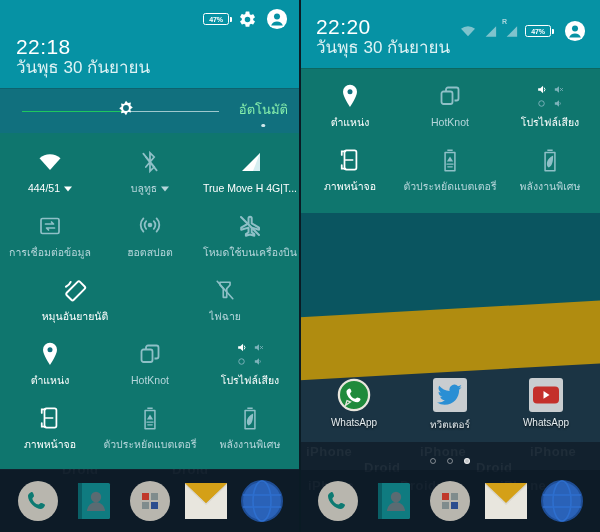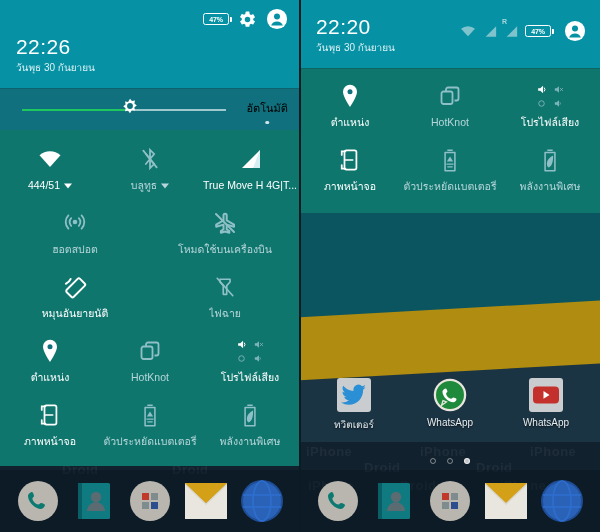--- a/index.html
+++ b/index.html
@@ -28,21 +28,21 @@
     position: absolute; color: rgba(255,255,255,.055);
     font-size: 13px; font-weight: bold; letter-spacing: .5px; white-space: nowrap;
   }
 
   
   .shade { position: absolute; left: 0; right: 0; top: 0; }
   .shade-header { background: #0692a4; padding: 6px 12px 0 12px; }
   .status-row { display: flex; align-items: center; justify-content: flex-end; gap: 9px; height: 26px; }
   .clock-row { padding: 2px 0 12px 4px; }
   .clock { color: #fff; font-size: 21px; line-height: 25px; letter-spacing: .4px; }
-  .datetext { color: #ddf2f5; font-size: 10px; line-height: 16px; margin-top: 1px; }
+  .datetext { color: #ddf2f5; font-size: 17px; line-height: 16px; margin-top: 1px; }
 
   .battery-pill {
     border: 1.4px solid #fff; border-radius: 2.5px; height: 12px; min-width: 26px;
     display: flex; align-items: center; justify-content: center; position: relative;
   }
   .battery-pill::after {
     content: ""; position: absolute; right: -3.5px; top: 3px;
     width: 2px; height: 5px; background: #fff; border-radius: 0 1px 1px 0;
   }
   .battery-txt { color: #fff; font-size: 7px; font-weight: bold; letter-spacing: -.2px; }
@@ -53,21 +53,21 @@
   
   .brightness {
     background: #11707e; display: flex; align-items: center;
     padding: 10px 12px 9px 12px; gap: 10px;
     border-top: 1px solid rgba(0,0,0,.12);
   }
   .slider { position: relative; flex: 1; height: 22px; display: flex; align-items: center; }
   .track { position: absolute; left: 10px; right: 10px; height: 1.6px; background: #9fc8ce; }
   .track-fill { position: absolute; left: 10px; width: 48%; height: 1.6px; background: #1ec85f; }
   .knob { position: absolute; left: calc(48% + 10px); transform: translateX(-50%); }
-  .auto-label { color: #000000; font-size: 11px; position: relative; padding-bottom: 4px; }
+  .auto-label { color: #86efac; font-size: 13px; position: relative; padding-bottom: 4px; }
   .auto-dot {
     position: absolute; left: 50%; bottom: -3px; transform: translateX(-50%);
     width: 3.5px; height: 3.5px; border-radius: 50%; background: #cfe6ea;
   }
 
   
   .tiles { background: #0f766e; padding: 6px 0 10px 0; }
   .tile-row { display: flex; }
   .tile {
     flex: 1; min-width: 0; display: flex; flex-direction: column;
@@ -139,21 +139,21 @@
           </span>
           <span class="ic">
             <svg width="22" height="22" viewBox="0 0 24 24" fill="#ffffff">
               <circle cx="12" cy="12" r="11"></circle>
               <circle cx="12" cy="9.2" r="3.3" fill="#0692a4"></circle>
               <path d="M5.6 19.2a6.8 6.8 0 0112.8 0z" fill="#0692a4"></path>
             </svg>
           </span>
         </div>
         <div class="clock-row">
-          <div class="clock">22:26</div>
+          <div class="clock">22:18</div>
           <div class="datetext">วันพุธ 30 กันยายน</div>
         </div>
       </div>
 
       <div class="brightness">
         <div class="slider">
           <div class="track"></div>
           <div class="track-fill"></div>
           <div class="knob">
             <svg width="22" height="22" viewBox="0 0 24 24" fill="#ffffff">
@@ -203,20 +203,29 @@
               <svg width="24" height="22" viewBox="0 0 24 22">
                   <path d="M22 2v18H4z" fill="#ffffff"></path>
                   <path d="M22 2v18h-7z" fill="#d6eef1"></path>
                 </svg>
             </div>
             <div class="tile-lbl">True Move H 4G|T...</div>
           </div>
         </div>
 
         <div class="tile-row">
+          <div class="tile off">
+            <div class="tile-ico">
+              <svg width="24" height="24" viewBox="0 0 24 24" fill="none" stroke="#8fc0c7" stroke-width="1.7">
+                <rect x="3" y="4.5" width="18" height="15" rx="1.5"></rect>
+                <path d="M7.5 10h8l-2-2M16.5 14h-8l2 2" stroke-linecap="round" stroke-linejoin="round"></path>
+              </svg>
+            </div>
+            <div class="tile-lbl">การเชื่อมต่อข้อมูล</div>
+          </div>
           <div class="tile off">
             <div class="tile-ico">
               <svg width="24" height="24" viewBox="0 0 24 24" fill="none" stroke="#8fc0c7" stroke-width="1.8" stroke-linecap="round">
                 <circle cx="12" cy="11" r="2.3" fill="#8fc0c7" stroke="none"></circle>
                 <path d="M8.2 7.2a5.4 5.4 0 000 7.6M15.8 7.2a5.4 5.4 0 010 7.6"></path>
                 <path d="M5.4 4.4a9.4 9.4 0 000 13.2M18.6 4.4a9.4 9.4 0 010 13.2"></path>
               </svg>
             </div>
             <div class="tile-lbl">ฮอตสปอต</div>
           </div>
@@ -500,36 +509,36 @@
               </svg>
             </div>
             <div class="tile-lbl">พลังงานพิเศษ</div>
           </div>
         </div>
       </div>
     </div>
 
     <div class="appgrid">
       <div class="app">
-        <div class="app-ico" style="background:#c9cdd0;">
-          <svg width="26" height="22" viewBox="0 0 26 22" fill="#2a8fd4">
-              <path d="M25 3.1c-.9.4-1.9.7-2.9.8a5.1 5.1 0 002.2-2.8c-1 .6-2.1 1-3.2 1.2A5 5 0 0012.6 7c-4.2-.2-7.9-2.2-10.4-5.3a5 5 0 001.6 6.7c-.8 0-1.6-.2-2.3-.6a5 5 0 004 4.9c-.7.2-1.5.2-2.3.1a5 5 0 004.7 3.5A10.1 10.1 0 010 18.5a14.2 14.2 0 007.7 2.3c9.3 0 14.4-7.7 14.4-14.4v-.7c1-.7 1.8-1.6 2.5-2.6z"></path>
-            </svg>
-        </div>
-        <div class="app-lbl">ทวิตเตอร์</div>
-      </div>
-      <div class="app">
         <div class="app-ico" style="background:transparent;">
           <svg width="36" height="36" viewBox="0 0 36 36">
             <circle cx="18" cy="18" r="16" fill="#1f8a3b" stroke="#e9e6dd" stroke-width="2.4"></circle>
             <path d="M13.5 11c1 0 1.8 2.6 1.8 3.4 0 .9-1.4 1.4-1.4 2.3 0 2.1 3.2 5.3 5.3 5.3.9 0 1.4-1.4 2.3-1.4.8 0 3.4.8 3.4 1.8s-1.8 3.4-3.4 3.4c-5.3 0-11.5-6.2-11.5-11.5 0-1.7 2.4-3.3 3.5-3.3z" fill="#ffffff"></path>
             <path d="M9 29l1.6-5 3.6 1.4z" fill="#1f8a3b" stroke="#e9e6dd" stroke-width="1.4"></path>
           </svg>
         </div>
         <div class="app-lbl">WhatsApp</div>
+      </div>
+      <div class="app">
+        <div class="app-ico" style="background:#c9cdd0;">
+          <svg width="26" height="22" viewBox="0 0 26 22" fill="#2a8fd4">
+              <path d="M25 3.1c-.9.4-1.9.7-2.9.8a5.1 5.1 0 002.2-2.8c-1 .6-2.1 1-3.2 1.2A5 5 0 0012.6 7c-4.2-.2-7.9-2.2-10.4-5.3a5 5 0 001.6 6.7c-.8 0-1.6-.2-2.3-.6a5 5 0 004 4.9c-.7.2-1.5.2-2.3.1a5 5 0 004.7 3.5A10.1 10.1 0 010 18.5a14.2 14.2 0 007.7 2.3c9.3 0 14.4-7.7 14.4-14.4v-.7c1-.7 1.8-1.6 2.5-2.6z"></path>
+            </svg>
+        </div>
+        <div class="app-lbl">ทวิตเตอร์</div>
       </div>
       <div class="app">
         <div class="app-ico" style="background:#c9cdd0;">
           <svg width="28" height="20" viewBox="0 0 28 20">
               <rect x="1" y="1.5" width="26" height="17" rx="4" fill="#c4302b"></rect>
               <path d="M11.5 6l6 3.9-6 3.9z" fill="#ffffff"></path>
             </svg>
         </div>
         <div class="app-lbl">WhatsApp</div>
       </div>

